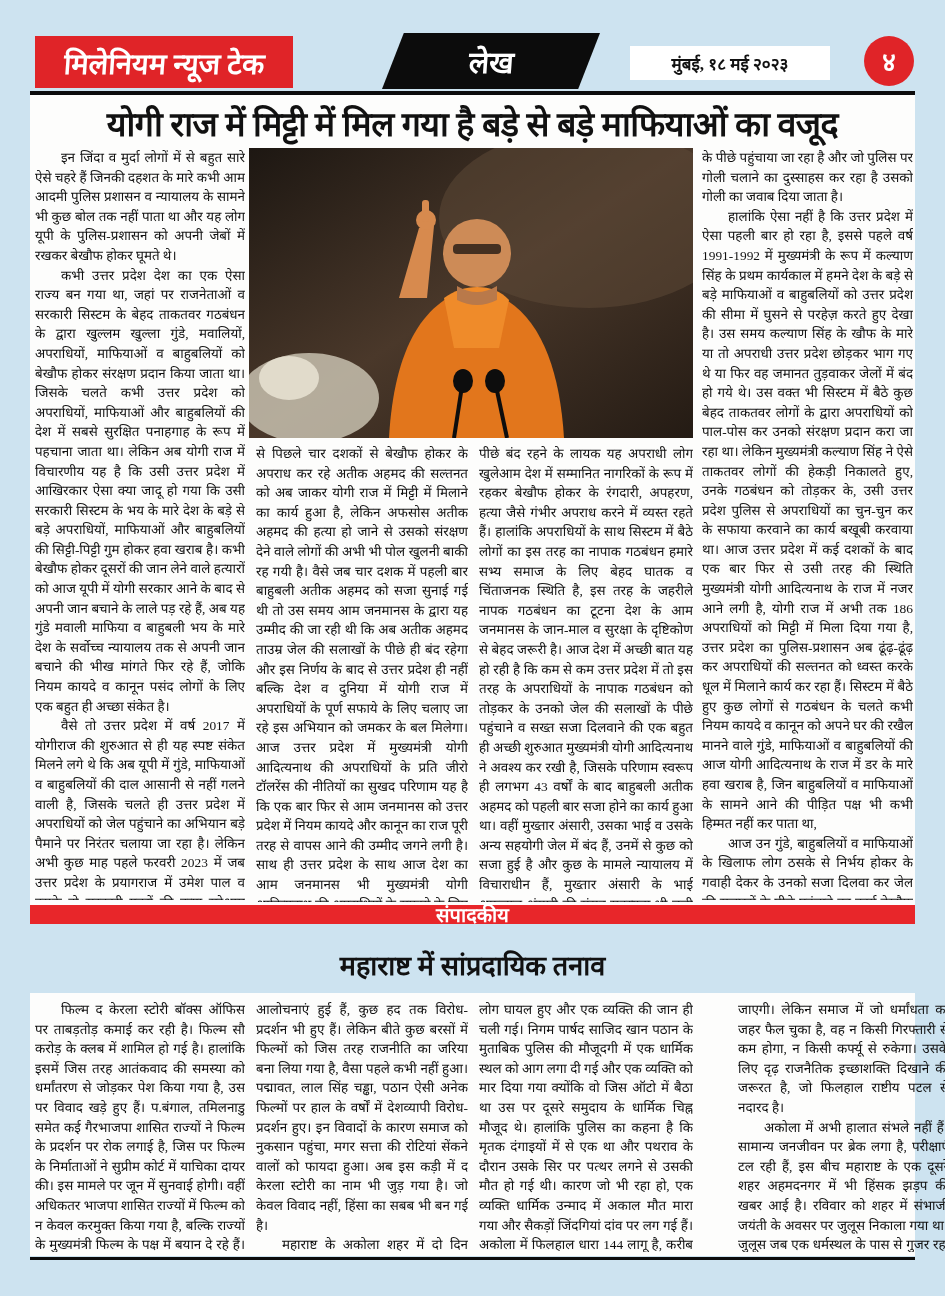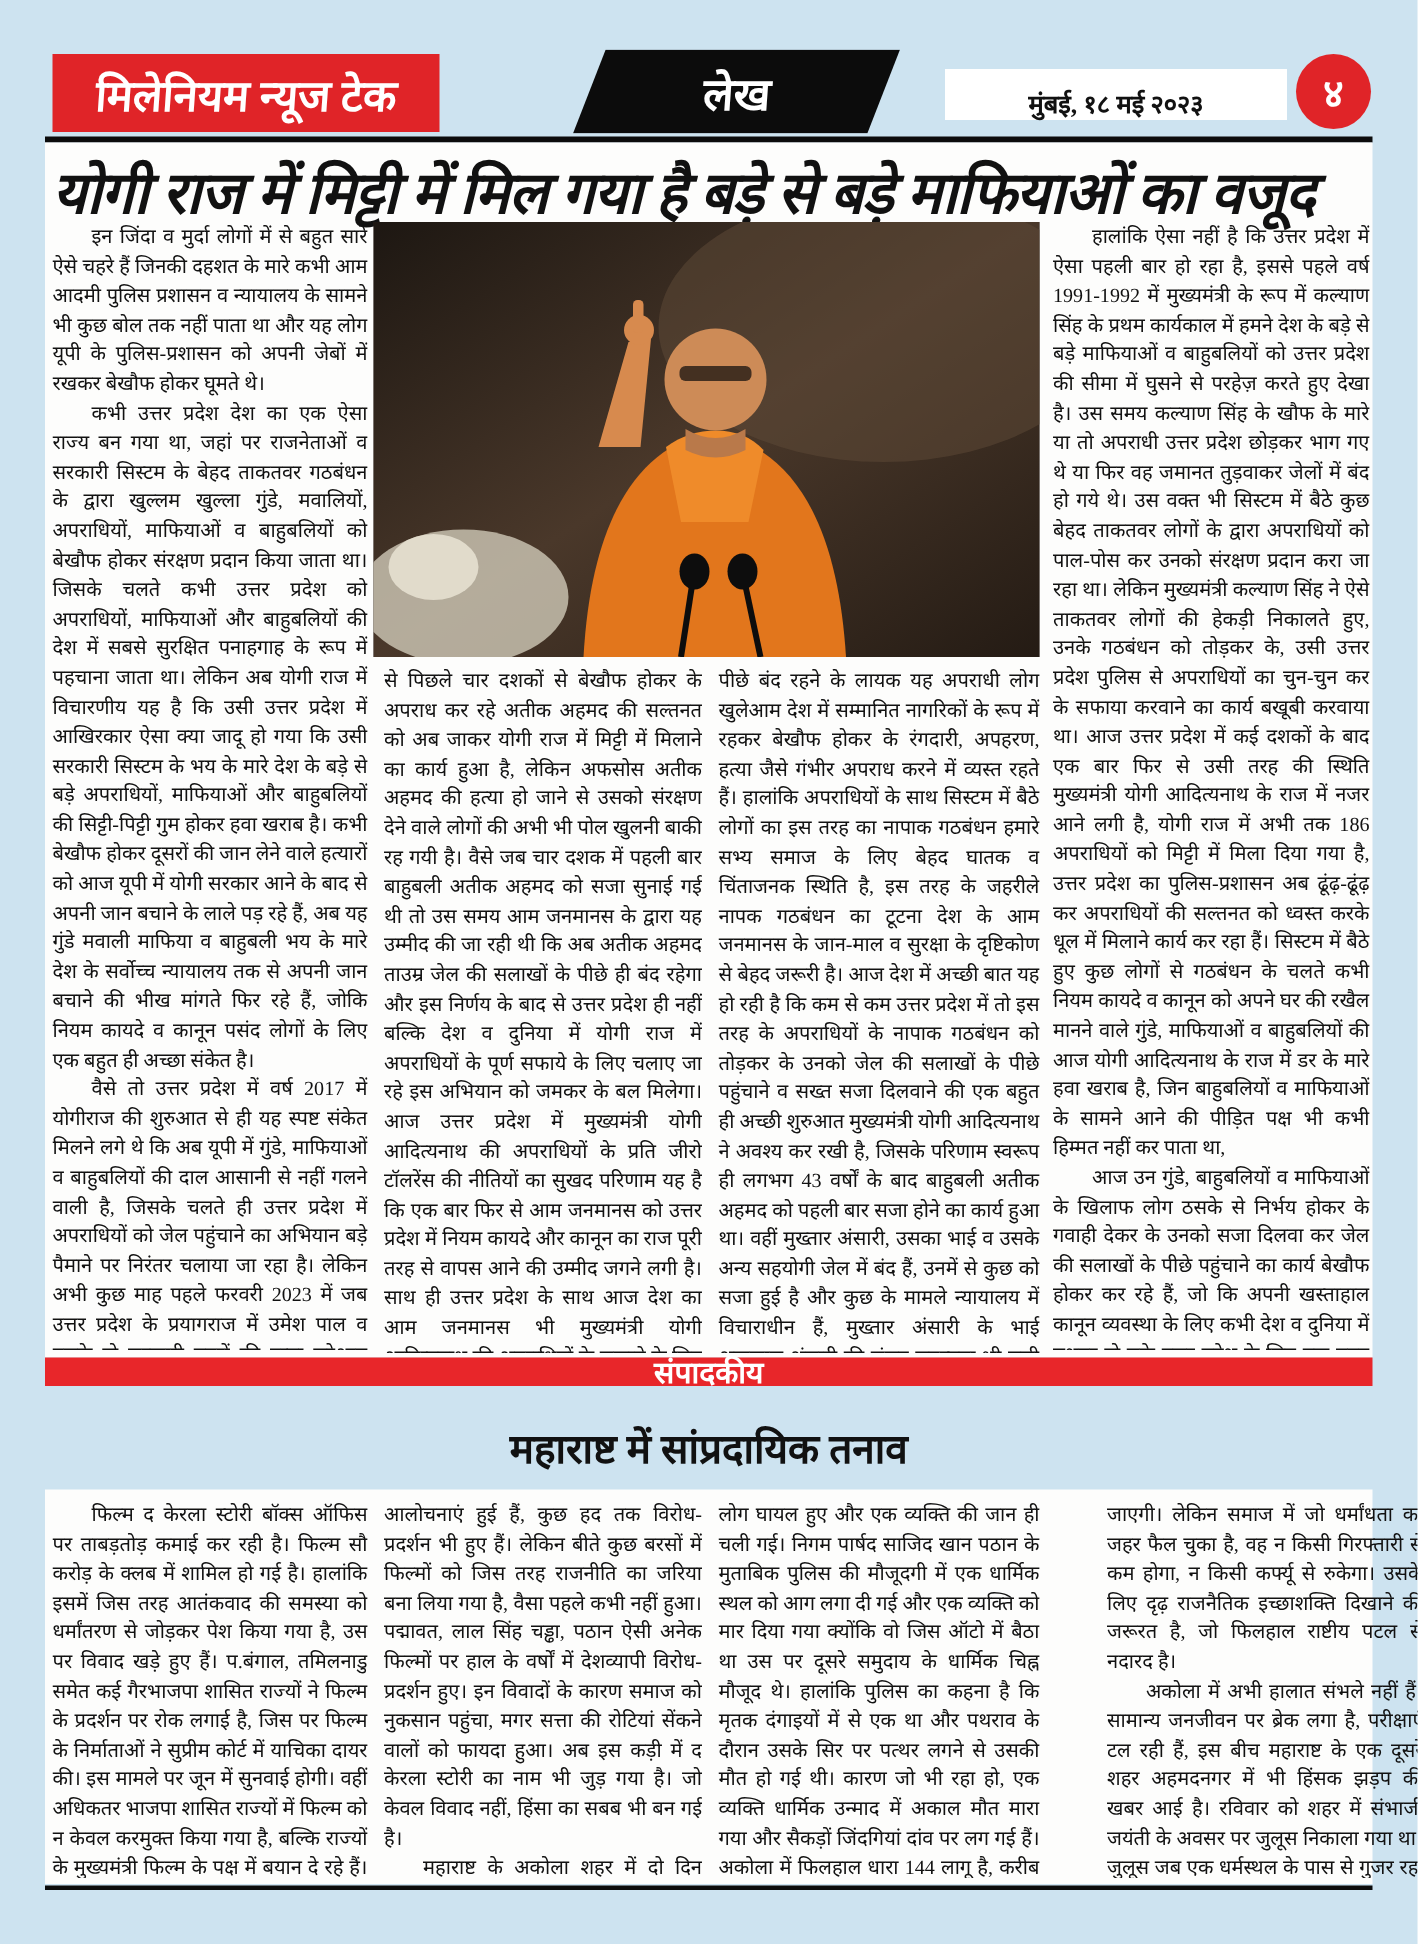--- a/index.html
+++ b/index.html
@@ -12,34 +12,34 @@
   .abs{position:absolute;}
 
   
   .masthead-box{left:35px;top:36px;width:258px;height:52px;background:#e02428;
     display:flex;align-items:center;justify-content:center;}
   .masthead-title{color:#fff;font-weight:bold;font-size:29px;transform:skewX(-4deg);white-space:nowrap;}
   .section-banner{left:382px;top:33px;width:218px;height:56px;background:#0c0c0c;
     clip-path:polygon(10% 0,100% 0,90% 100%,0 100%);
     display:flex;align-items:center;justify-content:center;}
   .section-label{color:#fff;font-weight:bold;font-size:30px;transform:skewX(-4deg);}
-  .dateline-box{left:630px;top:46px;width:228px;height:34px;background:#fff;
-    display:flex;align-items:flex-end;justify-content:center;}
+  .dateline-box{left:630px;top:46px;width:200px;height:34px;background:#fff;
+    display:flex;align-items:center;justify-content:center;}
   .dateline{font-weight:bold;font-size:17px;}
   .page-number-badge{left:864px;top:36px;width:50px;height:50px;background:#e02428;border-radius:50%;
     display:flex;align-items:center;justify-content:center;}
   .page-number{color:#fff;font-weight:bold;font-size:26px;}
   .header-rule{left:30px;top:91px;width:885px;height:4px;background:#0c0c0c;}
 
   
   .article-sheet{left:30px;top:95px;width:885px;height:810px;background:#fdfdfc;}
   .editorial-sheet{left:30px;top:993px;width:885px;height:263px;background:#fdfdfc;}
 
   .article-headline{left:35px;top:100px;width:875px;height:46px;
-    font-size:39px;font-weight:bold;text-align:left;white-space:nowrap;letter-spacing:-.5px;font-style:italic;}
+    font-size:34px;font-weight:bold;text-align:center;white-space:nowrap;letter-spacing:-.5px;}
 
   .col{font-size:13.4px;line-height:19.6px;text-align:justify;overflow:hidden;}
   p.para{margin:0;text-indent:26px;text-align:justify;}
   p.para.noindent{text-indent:0;}
 
   .article-col1{left:35px;top:148px;width:210px;height:752px;}
   .article-col2{left:256px;top:444px;width:212px;height:458px;}
   .article-col3{left:479px;top:444px;width:214px;height:458px;}
   .article-col4{left:702px;top:148px;width:211px;height:752px;}
 
@@ -116,20 +116,21 @@
     <p class="para">कभी उत्तर प्रदेश देश का एक ऐसा राज्य बन गया था, जहां पर राजनेताओं व सरकारी सिस्टम के बेहद ताकतवर गठबंधन के द्वारा खुल्लम खुल्ला गुंडे, मवालियों, अपराधियों, माफियाओं व बाहुबलियों को बेखौफ होकर संरक्षण प्रदान किया जाता था। जिसके चलते कभी उत्तर प्रदेश को अपराधियों, माफियाओं और बाहुबलियों की देश में सबसे सुरक्षित पनाहगाह के रूप में पहचाना जाता था। लेकिन अब योगी राज में विचारणीय यह है कि उसी उत्तर प्रदेश में आखिरकार ऐसा क्या जादू हो गया कि उसी सरकारी सिस्टम के भय के मारे देश के बड़े से बड़े अपराधियों, माफियाओं और बाहुबलियों की सिट्टी-पिट्टी गुम होकर हवा खराब है। कभी बेखौफ होकर दूसरों की जान लेने वाले हत्यारों को आज यूपी में योगी सरकार आने के बाद से अपनी जान बचाने के लाले पड़ रहे हैं, अब यह गुंडे मवाली माफिया व बाहुबली भय के मारे देश के सर्वोच्च न्यायालय तक से अपनी जान बचाने की भीख मांगते फिर रहे हैं, जोकि नियम कायदे व कानून पसंद लोगों के लिए एक बहुत ही अच्छा संकेत है।</p>
     <p class="para">वैसे तो उत्तर प्रदेश में वर्ष 2017 में योगीराज की शुरुआत से ही यह स्पष्ट संकेत मिलने लगे थे कि अब यूपी में गुंडे, माफियाओं व बाहुबलियों की दाल आसानी से नहीं गलने वाली है, जिसके चलते ही उत्तर प्रदेश में अपराधियों को जेल पहुंचाने का अभियान बड़े पैमाने पर निरंतर चलाया जा रहा है। लेकिन अभी कुछ माह पहले फरवरी 2023 में जब उत्तर प्रदेश के प्रयागराज में उमेश पाल व उसके दो सरकारी गनरों की हत्या सरेआम गोलियों से छलनी करके कर दी गयी थी, तब मुख्यमंत्री योगी आदित्यनाथ ने बजट सत्र के दौरान विधानसभा में अपराधियों व बाहुबलियों के खिलाफ अपने सार्वजनिक रूप से बेहद तीखे तेवर दिखाते हुए इन सभी को मिट्टी में मिलाने का उद्घोष किया, जो इन कुख्यात माफियाओं से त्रस्त रहने वाले आम जनमानस को बेहद ही अच्छा लगा था, हालांकि इस उद्घोष के बाद ही जिस तरह से देश व दुनिया ने बाहुबलियों को न्यायालय में जान की भीख मांगते देखा था, लेकिन योगीराज में हरकत करने वाले दुर्दांत अपराधियों पर पुलिस प्रशासन के तेजी से कसते शिकंजे ने मुख्यमंत्री योगी आदित्यनाथ के इस उद्घोष पर मुहर लगाने का कार्य किया है। योगी राज में उत्तर प्रदेश में जिस तरह से माफियाओं बाहुबलियों और उनके सहयोगियों के विरुद्ध अभियान चलाकर उनका समूल नष्ट करके सफाया किया जा रहा है, उससे सदन में मुख्यमंत्री योगी आदित्यनाथ की मिट्टी में मिला देंगे वाली बात एकदम सत्य साबित होती नजर आ रही है और वह निरंतर मीडिया की सुर्खियों में हैं।हालांकि अब पिछले कुछ माह से देश की मीडिया की सुर्खियों में मुख्तार अंसारी व अतीक अहमद के मामले छाये हुए हैं। जिसमें</p>
   </div>
 <div class="abs col article-col2">
     <p class="para noindent">से पिछले चार दशकों से बेखौफ होकर के अपराध कर रहे अतीक अहमद की सल्तनत को अब जाकर योगी राज में मिट्टी में मिलाने का कार्य हुआ है, लेकिन अफसोस अतीक अहमद की हत्या हो जाने से उसको संरक्षण देने वाले लोगों की अभी भी पोल खुलनी बाकी रह गयी है। वैसे जब चार दशक में पहली बार बाहुबली अतीक अहमद को सजा सुनाई गई थी तो उस समय आम जनमानस के द्वारा यह उम्मीद की जा रही थी कि अब अतीक अहमद ताउम्र जेल की सलाखों के पीछे ही बंद रहेगा और इस निर्णय के बाद से उत्तर प्रदेश ही नहीं बल्कि देश व दुनिया में योगी राज में अपराधियों के पूर्ण सफाये के लिए चलाए जा रहे इस अभियान को जमकर के बल मिलेगा। आज उत्तर प्रदेश में मुख्यमंत्री योगी आदित्यनाथ की अपराधियों के प्रति जीरो टॉलरेंस की नीतियों का सुखद परिणाम यह है कि एक बार फिर से आम जनमानस को उत्तर प्रदेश में नियम कायदे और कानून का राज पूरी तरह से वापस आने की उम्मीद जगने लगी है। साथ ही उत्तर प्रदेश के साथ आज देश का आम जनमानस भी मुख्यमंत्री योगी आदित्यनाथ की अपराधियों के सफाये के लिए चलाई जा रही सख्त कार्यवाही वाली नीतियों की जमकर तारीफ कर रहा है।</p>
   </div>
 <div class="abs col article-col3">
     <p class="para noindent">पीछे बंद रहने के लायक यह अपराधी लोग खुलेआम देश में सम्मानित नागरिकों के रूप में रहकर बेखौफ होकर के रंगदारी, अपहरण, हत्या जैसे गंभीर अपराध करने में व्यस्त रहते हैं। हालांकि अपराधियों के साथ सिस्टम में बैठे लोगों का इस तरह का नापाक गठबंधन हमारे सभ्य समाज के लिए बेहद घातक व चिंताजनक स्थिति है, इस तरह के जहरीले नापक गठबंधन का टूटना देश के आम जनमानस के जान-माल व सुरक्षा के दृष्टिकोण से बेहद जरूरी है। आज देश में अच्छी बात यह हो रही है कि कम से कम उत्तर प्रदेश में तो इस तरह के अपराधियों के नापाक गठबंधन को तोड़कर के उनको जेल की सलाखों के पीछे पहुंचाने व सख्त सजा दिलवाने की एक बहुत ही अच्छी शुरुआत मुख्यमंत्री योगी आदित्यनाथ ने अवश्य कर रखी है, जिसके परिणाम स्वरूप ही लगभग 43 वर्षों के बाद बाहुबली अतीक अहमद को पहली बार सजा होने का कार्य हुआ था। वहीं मुख्तार अंसारी, उसका भाई व उसके अन्य सहयोगी जेल में बंद हैं, उनमें से कुछ को सजा हुई है और कुछ के मामले न्यायालय में विचाराधीन हैं, मुख्तार अंसारी के भाई अफजाल अंसारी की संसद सदस्यता भी चली गयी है। वहीं हम सभी ने देखा था कि कानपुर के बिकरू गांव में 8 पुलिसकर्मियों की लाशें बिछाने वाले दुर्दांत अपराधी विकास दुबे के गैंग का योगी राज में किस तरह से सफाया किया गया था, अब फिर से वही स्थिति प्रयागराज के एडवोकेट उमेश पाल हत्याकांड में शामिल हत्यारों के साथ हो रही है। अपराधियों के द्वारा गिरफ्तारी से बचने के लिए पुलिस पर चलायी जा रही हर गोली का उत्तर प्रदेश पुलिस अब जबाब दे रही है और अपराधियों को एनकाउंटर में मौत के आगोश में पहुंचाकर के जनता को बेखौफ करने का कार्य कर रही है। योगी आदित्यनाथ के राज में अपराधी व उनके सहयोगियों को चुन-चुन कर जेल की सलाखों</p>
   </div>
 <div class="abs col article-col4">
+    <p class="para noindent">के पीछे पहुंचाया जा रहा है और जो पुलिस पर गोली चलाने का दुस्साहस कर रहा है उसको गोली का जवाब दिया जाता है।</p>
     <p class="para">हालांकि ऐसा नहीं है कि उत्तर प्रदेश में ऐसा पहली बार हो रहा है, इससे पहले वर्ष 1991-1992 में मुख्यमंत्री के रूप में कल्याण सिंह के प्रथम कार्यकाल में हमने देश के बड़े से बड़े माफियाओं व बाहुबलियों को उत्तर प्रदेश की सीमा में घुसने से परहेज़ करते हुए देखा है। उस समय कल्याण सिंह के खौफ के मारे या तो अपराधी उत्तर प्रदेश छोड़कर भाग गए थे या फिर वह जमानत तुड़वाकर जेलों में बंद हो गये थे। उस वक्त भी सिस्टम में बैठे कुछ बेहद ताकतवर लोगों के द्वारा अपराधियों को पाल-पोस कर उनको संरक्षण प्रदान करा जा रहा था। लेकिन मुख्यमंत्री कल्याण सिंह ने ऐसे ताकतवर लोगों की हेकड़ी निकालते हुए, उनके गठबंधन को तोड़कर के, उसी उत्तर प्रदेश पुलिस से अपराधियों का चुन-चुन कर के सफाया करवाने का कार्य बखूबी करवाया था। आज उत्तर प्रदेश में कई दशकों के बाद एक बार फिर से उसी तरह की स्थिति मुख्यमंत्री योगी आदित्यनाथ के राज में नजर आने लगी है, योगी राज में अभी तक 186 अपराधियों को मिट्टी में मिला दिया गया है, उत्तर प्रदेश का पुलिस-प्रशासन अब ढूंढ़-ढूंढ़ कर अपराधियों की सल्तनत को ध्वस्त करके धूल में मिलाने कार्य कर रहा हैं। सिस्टम में बैठे हुए कुछ लोगों से गठबंधन के चलते कभी नियम कायदे व कानून को अपने घर की रखैल मानने वाले गुंडे, माफियाओं व बाहुबलियों की आज योगी आदित्यनाथ के राज में डर के मारे हवा खराब है, जिन बाहुबलियों व माफियाओं के सामने आने की पीड़ित पक्ष भी कभी हिम्मत नहीं कर पाता था,</p>
     <p class="para">आज उन गुंडे, बाहुबलियों व माफियाओं के खिलाफ लोग ठसके से निर्भय होकर के गवाही देकर के उनको सजा दिलवा कर जेल की सलाखों के पीछे पहुंचाने का कार्य बेखौफ होकर कर रहे हैं, जो कि अपनी खस्ताहाल कानून व्यवस्था के लिए कभी देश व दुनिया में मशहूर हो चुके उत्तर प्रदेश के लिए एक बहुत ही अच्छा और सकारात्मक संकेत है।उत्तर प्रदेश में योगी राज के पिछले 6 वर्षों के कार्यकाल से जुड़े हुए अपराधियों, माफियाओं व बाहुबलियों के खिलाफ हुई कार्रवाई के कुछ आंकड़ों की बात करें तो पिछले 6 वर्ष में योगीराज में उसी सरकारी सिस्टम में पुलिस और अपराधियों के बीच लगभग 10,900 से अधिक मुठभेड़ हुई हैं। जिसमें 5 हजार 46 अपराधी घायल हुए हैं, 184 अपराधी इन मुठभेड़ों में पुलिस की गोली के शिकार बनकर मारे गए हैं। इन मुठभेड़ों में बिना ईनाम के अपराधियों से लेकर के 5 हजार से लेकर के 5 लाख तक ईनामी दुर्दांत अपराधी मुठभेड़ में मारे गये हैं। मुठभेड़ों में अब तक 13 पुलिसकर्मी शहीद हो चुके हैं और इसमें 1443 पुलिसकर्मी घायल हुए हैं, वहीं लगभग 23 हजार 300 से अधिक अपराधियों को गिरफ्तार करके जेल की सलाखों के पीछे भेज दिया गया है।</p>
   </div>
 
 <div class="abs editorial-bar">
   <span class="editorial-label">संपादकीय</span>
 </div>
 <div class="abs editorial-headline-band">
   <span class="editorial-headline">महाराष्ट में सांप्रदायिक तनाव</span>
 </div>

